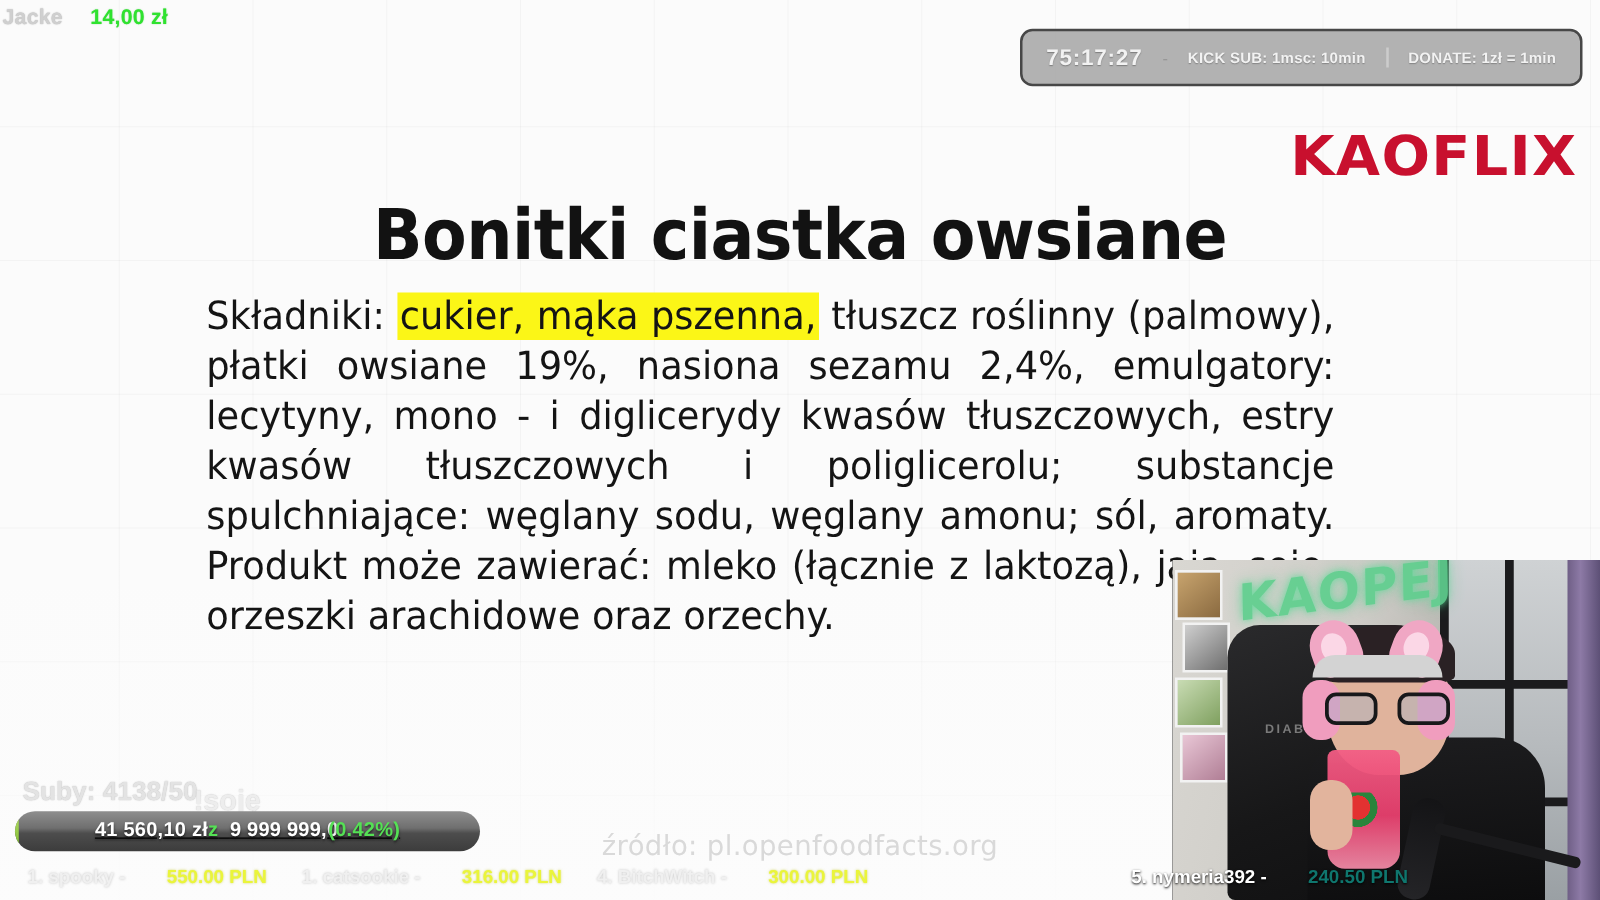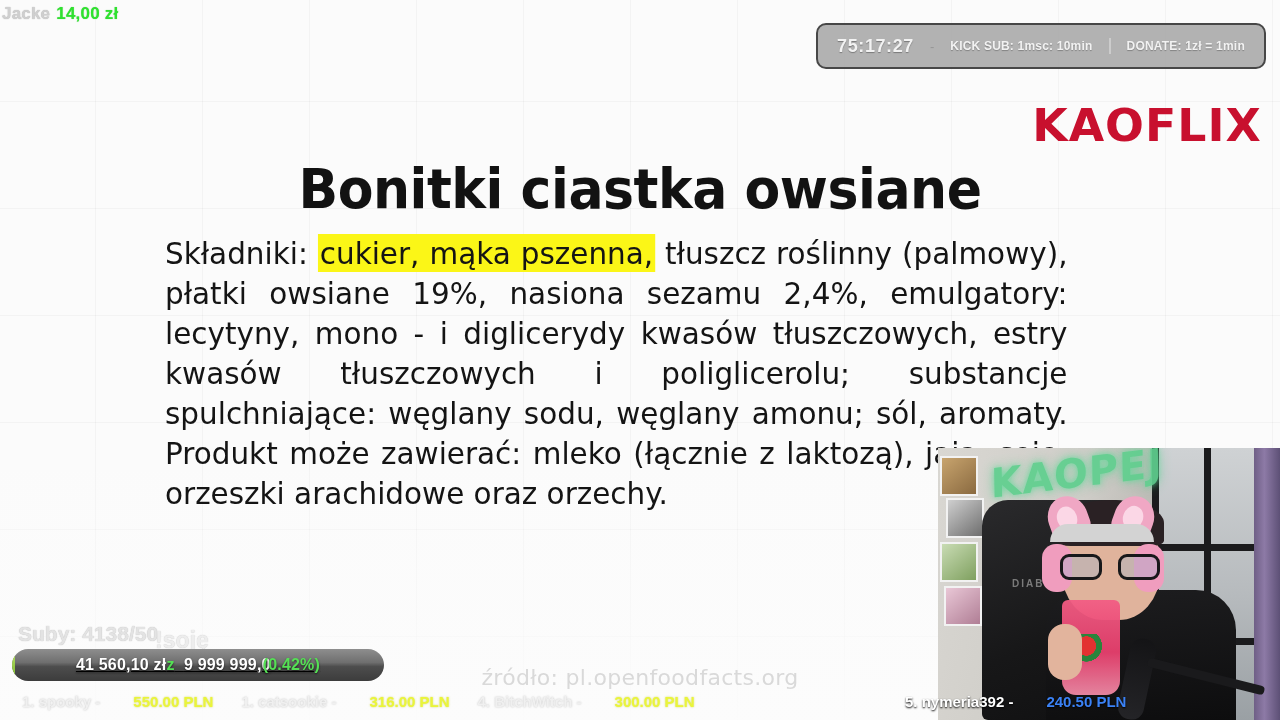--- a/index.html
+++ b/index.html
@@ -34,20 +34,21 @@
     white-space:nowrap;
     display:flex; align-items:baseline; gap:6px;
   }
   #donation-alert .dn-name{
     color:#cfcfcf;
     text-shadow:0 0 1px rgba(160,160,160,.9);
   }
   #donation-alert .dn-amt{
     color:#2fe22f;
     text-shadow:0 0 1px rgba(40,180,40,.6);
+    margin-left:16px;
   }
 
   
   #timer-bar{
     position:absolute; right:14px; top:23px;
     width:450px; height:46px;
     border-radius:10px;
     background:#adadad;
     border:2px solid #3a3a3a;
     display:flex; align-items:center; justify-content:center;
@@ -183,21 +184,21 @@
     text-shadow:0 0 2px rgba(190,190,190,.95);
   }
   #donors-ticker .tk-amt{
     color:#eaf53a;
     text-shadow:0 0 2px rgba(200,205,60,.8);
     padding-left:11px;
   }
   
   #donors-ticker .tk-item.over-cam{ position:absolute; left:905px; z-index:6; }
   #donors-ticker .tk-item.over-cam .tk-name{ color:#ffffff; text-shadow:0 1px 2px #000; }
-  #donors-ticker .tk-item.over-cam .tk-amt{ color:#3b82f6; text-shadow:0 1px 2px #000; }
+  #donors-ticker .tk-item.over-cam .tk-amt{ color:#0f766e; text-shadow:0 1px 2px #000; }
 
   
   #webcam{
     position:absolute; left:938px; top:448px;
     width:342px; height:272px;
     overflow:hidden;
     z-index:4;
     background:#111;
   }
   .cam-wall{

